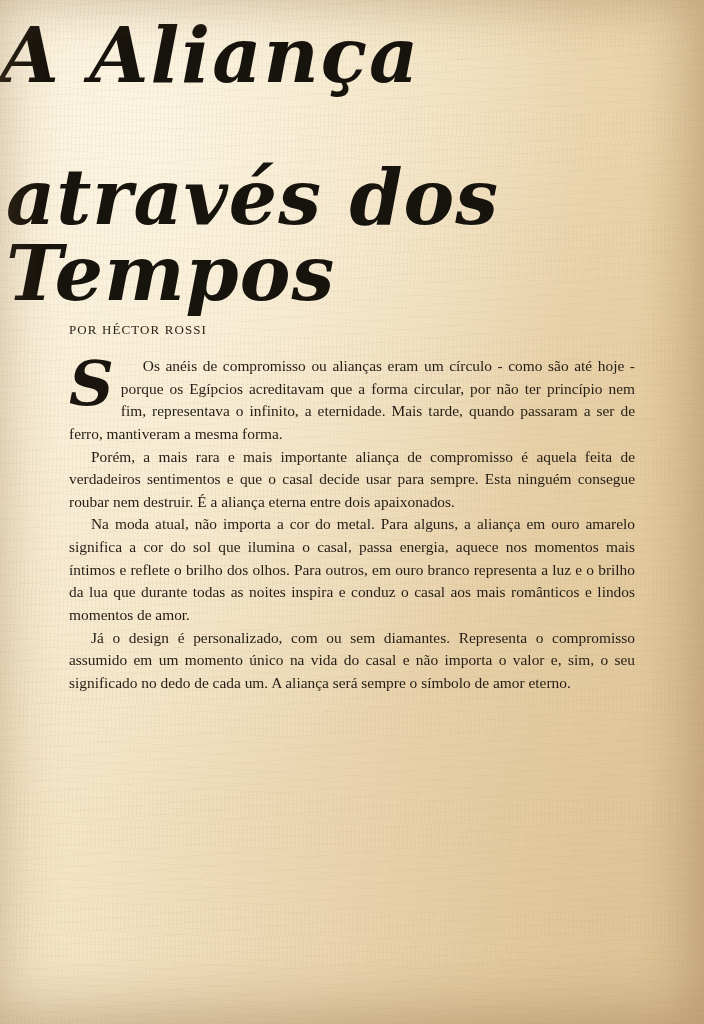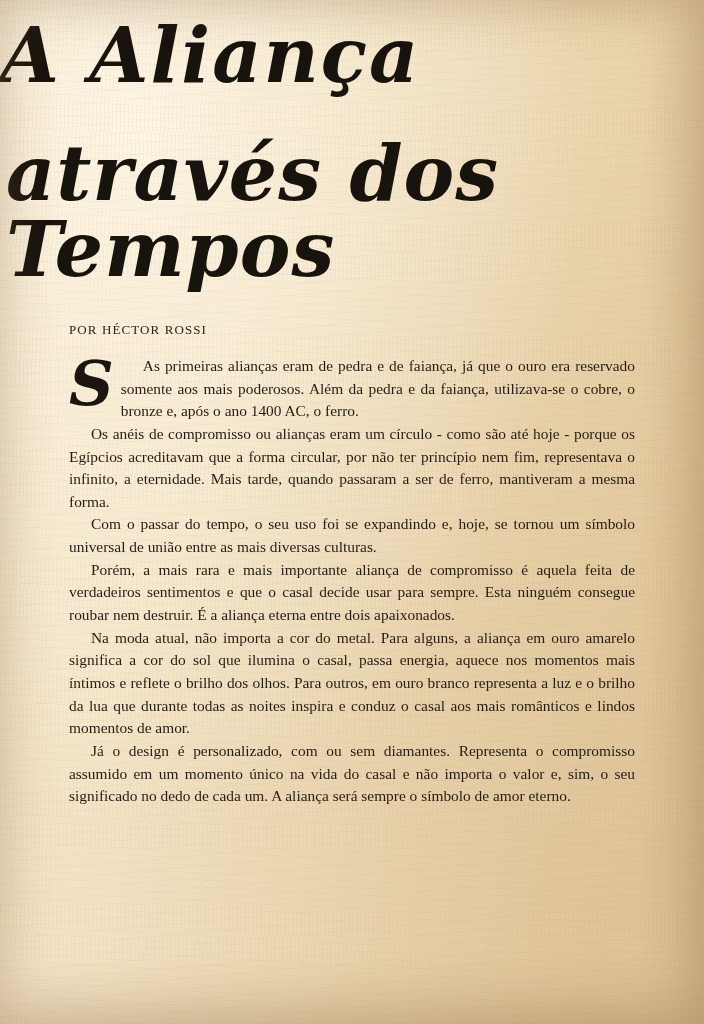--- a/index.html
+++ b/index.html
@@ -62,21 +62,21 @@
     letter-spacing: 2px;
     text-shadow: 0 1px 0 rgba(255,245,225,0.35);
   }
   .title-line-2 {
     font-family: "DejaVu Serif", "Liberation Serif", serif;
     font-style: italic;
     font-weight: 700;
     font-size: 76px;
     line-height: 1.0;
     letter-spacing: 1px;
-    margin-top: 42px;
+    margin-top: 66px;
     padding-left: 6px;
     text-shadow: 0 1px 0 rgba(255,245,225,0.35);
   }
 
   .byline {
     position: absolute;
     left: 69px;
     top: 322px;
     font-family: "Liberation Serif", serif;
     font-size: 13px;
@@ -124,22 +124,20 @@
 
   <div class="title-block">
     <div class="title-line-1">A Aliança</div>
     <div class="title-line-2">através dos Tempos</div>
   </div>
 
   <div class="byline">POR HÉCTOR ROSSI</div>
 
   <div class="article">
     <p class="first"><span class="dropcap">S</span></p>
-    <p>As primeiras alianças eram de pedra e de faiança, já que o ouro era reservado somente aos mais poderosos. Além da pedra e da faiança, utilizava-se o cobre, o bronze e, após o ano 1400 AC, o ferro.</p>
     <p>Os anéis de compromisso ou alianças eram um círculo - como são até hoje - porque os Egípcios acreditavam que a forma circular, por não ter princípio nem fim, representava o infinito, a eternidade. Mais tarde, quando passaram a ser de ferro, mantiveram a mesma forma.</p>
-    <p>Com o passar do tempo, o seu uso foi se expandindo e, hoje, se tornou um símbolo universal de união entre as mais diversas culturas.</p>
     <p>Porém, a mais rara e mais importante aliança de compromisso é aquela feita de verdadeiros sentimentos e que o casal decide usar para sempre. Esta ninguém consegue roubar nem destruir. É a aliança eterna entre dois apaixonados.</p>
     <p>Na moda atual, não importa a cor do metal. Para alguns, a aliança em ouro amarelo significa a cor do sol que ilumina o casal, passa energia, aquece nos momentos mais íntimos e reflete o brilho dos olhos. Para outros, em ouro branco representa a luz e o brilho da lua que durante todas as noites inspira e conduz o casal aos mais românticos e lindos momentos de amor.</p>
     <p>Já o design é personalizado, com ou sem diamantes. Representa o compromisso assumido em um momento único na vida do casal e não importa o valor e, sim, o seu significado no dedo de cada um. A aliança será sempre o símbolo de amor eterno.</p>
   </div>
 
   <div class="edge-shade"></div>
 </div>
 
 </body></html>

